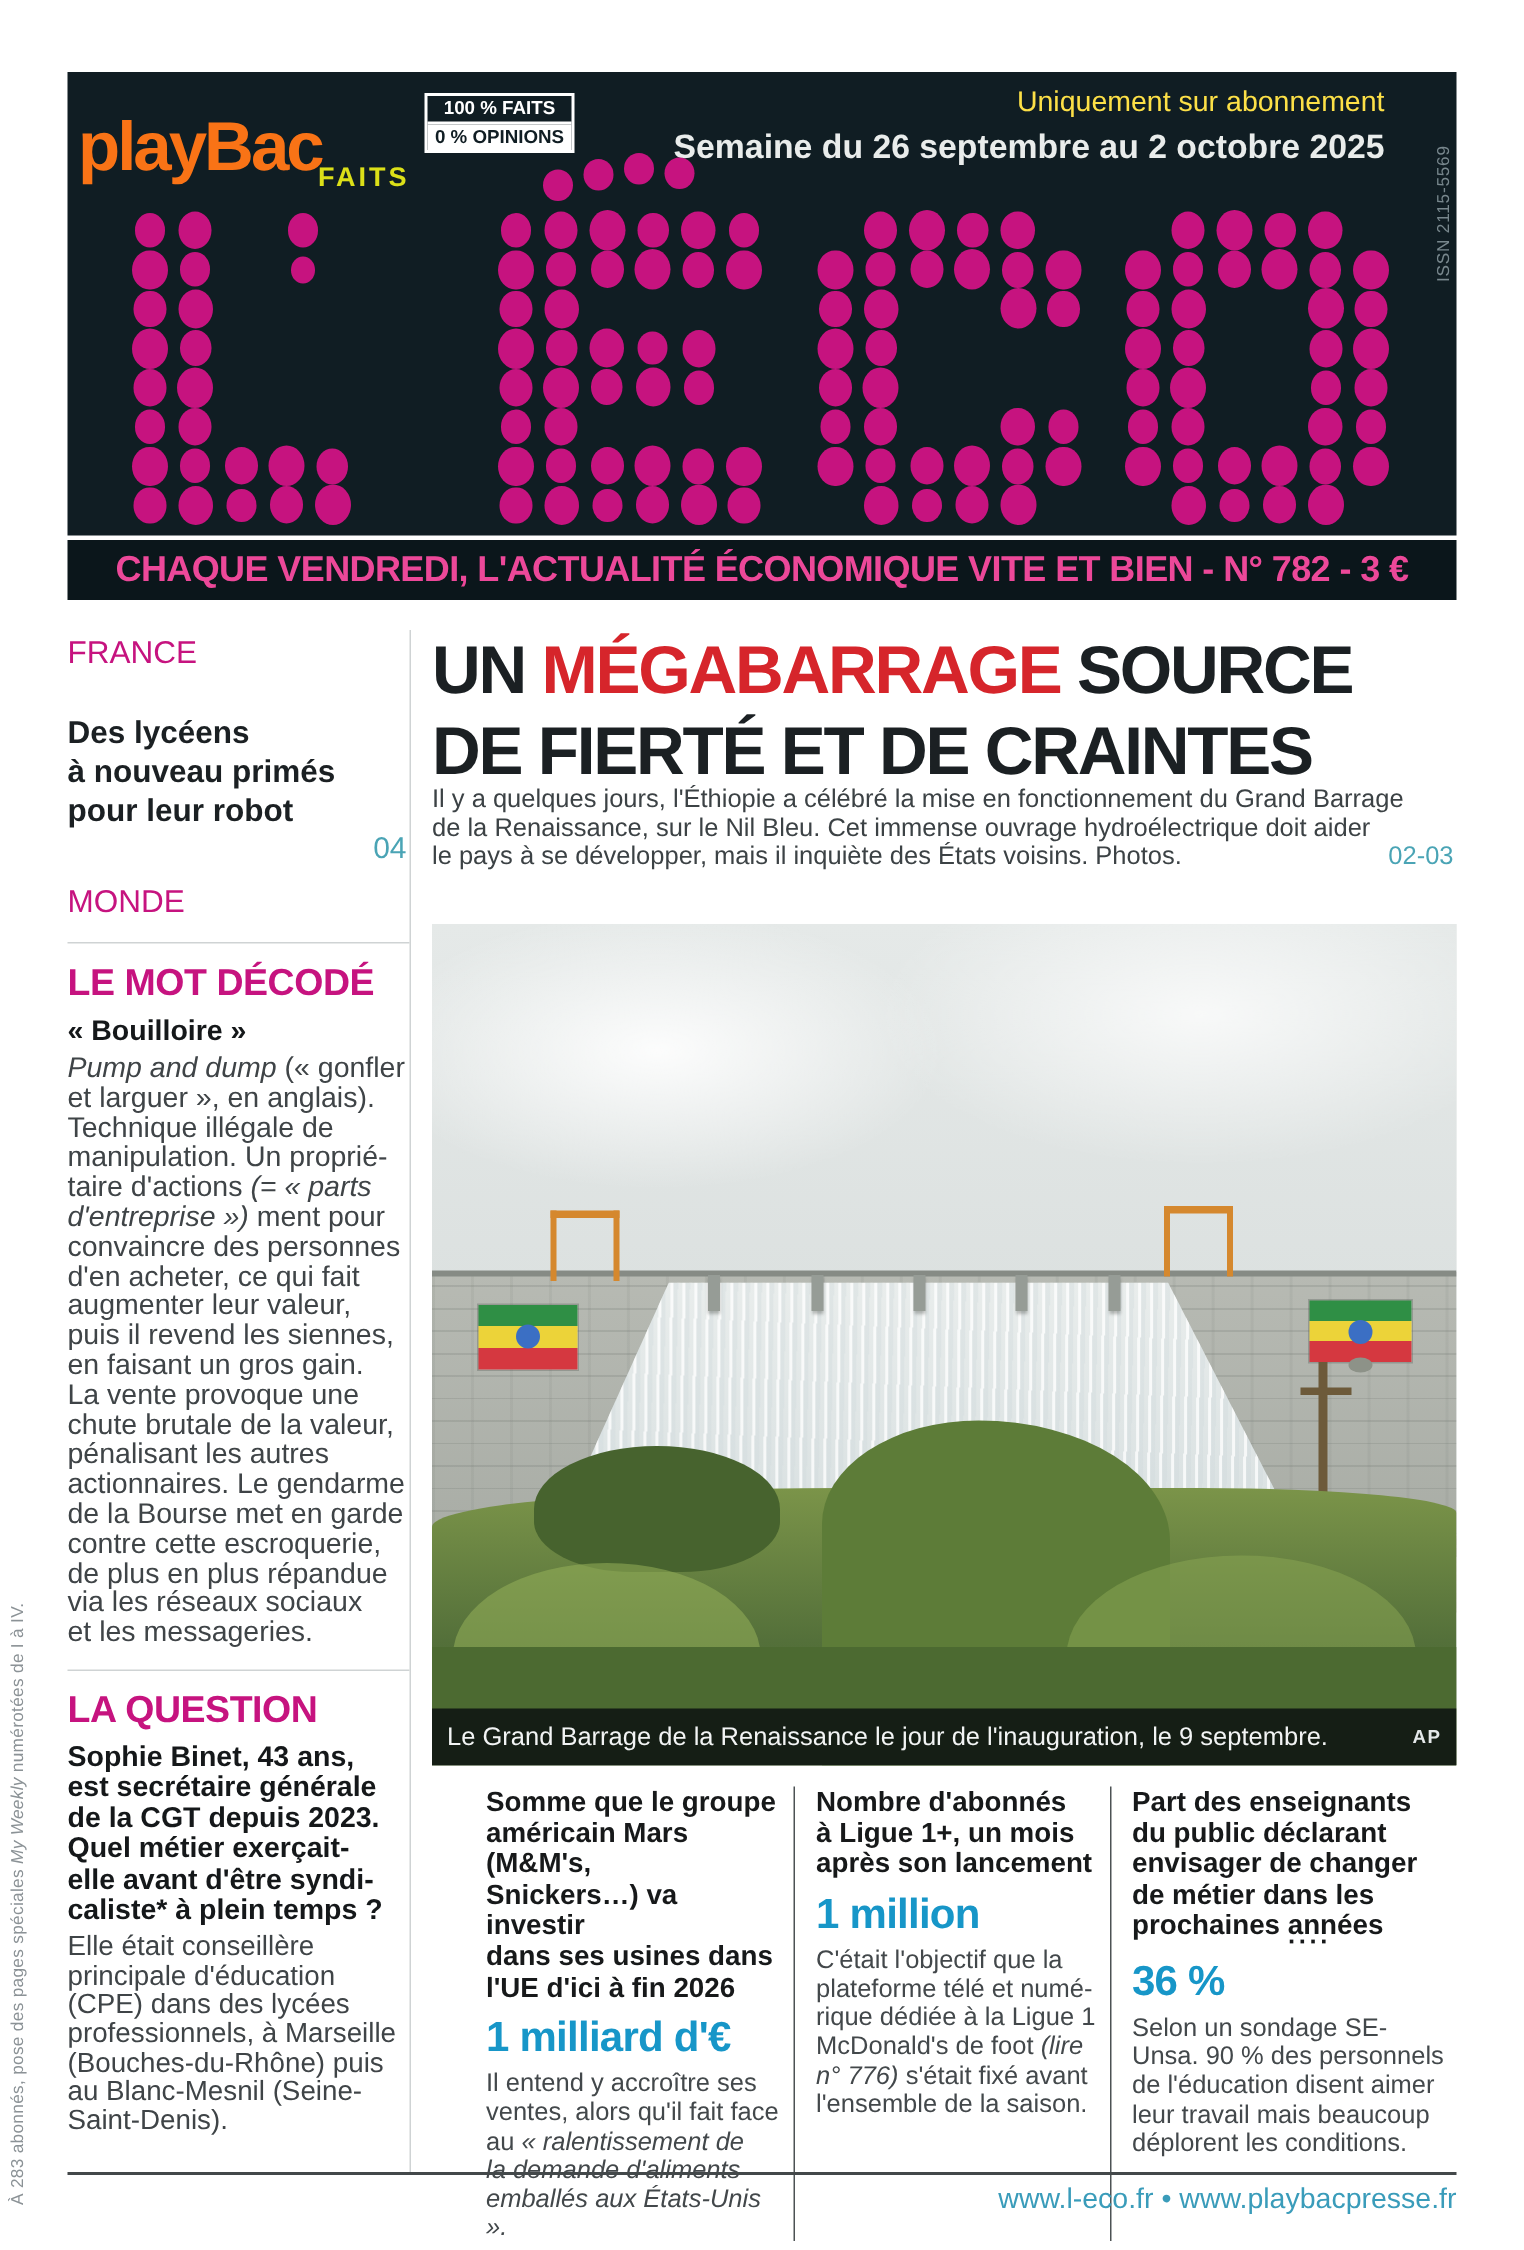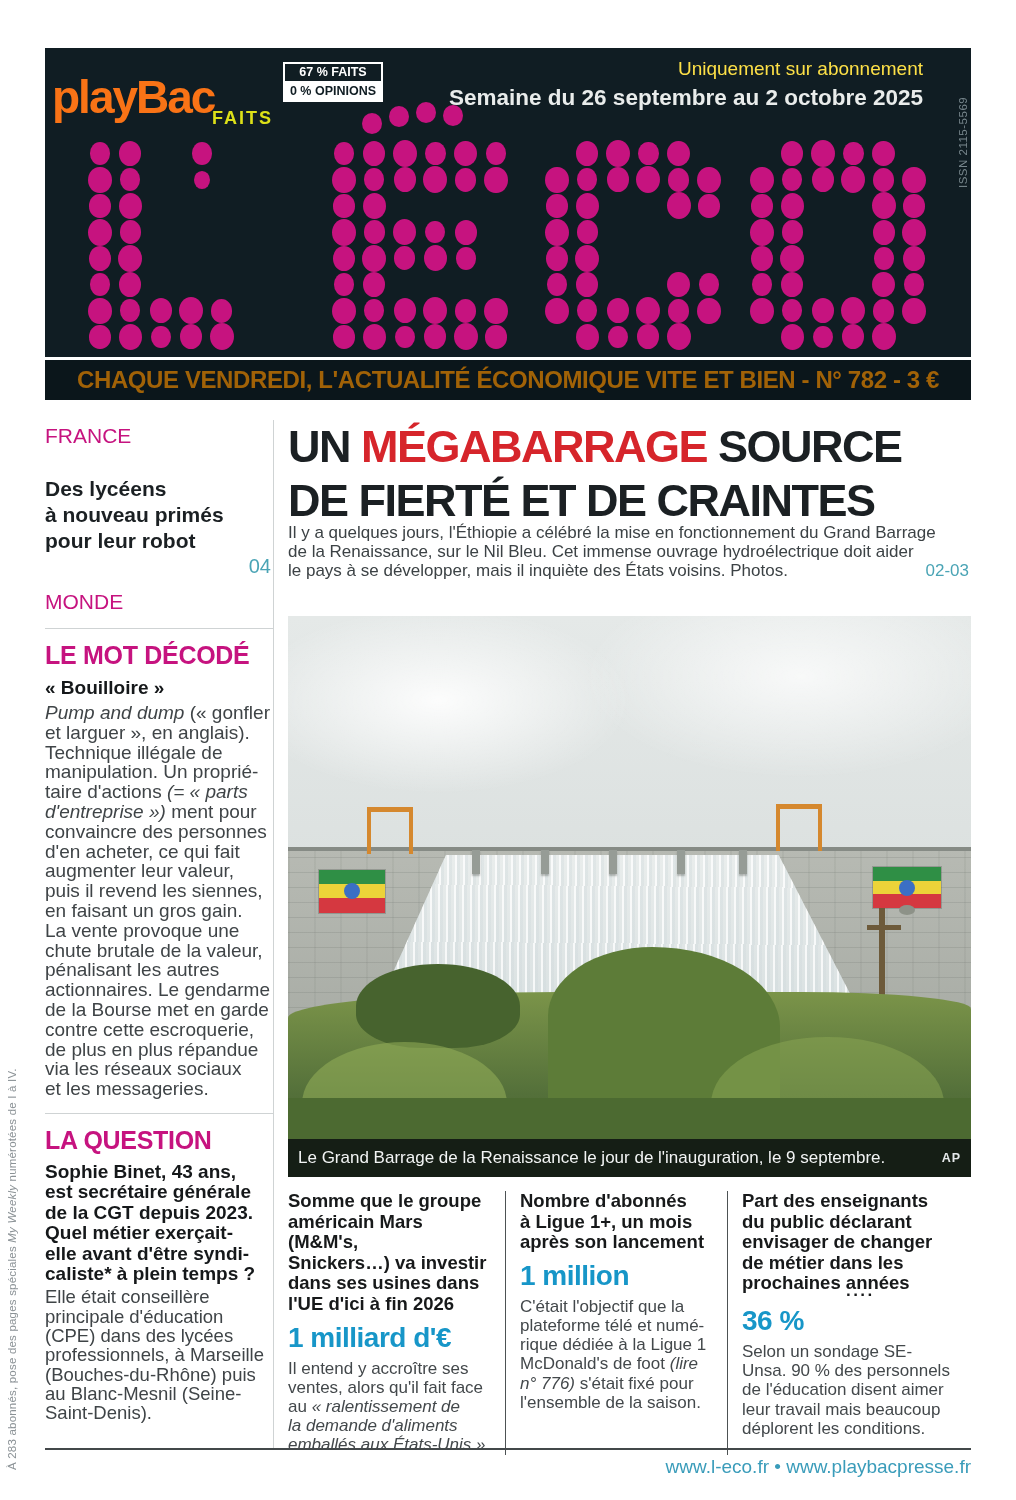--- a/index.html
+++ b/index.html
@@ -19,21 +19,21 @@
   .subscription-note{position:absolute;right:48px;top:10px;font-size:19px;color:#fde047;}
   .week-line{position:absolute;right:48px;top:37px;font-size:22.5px;font-weight:bold;color:#e9eceb;}
   .issn{position:absolute;right:2px;top:10px;height:130px;color:#78878d;font-size:11.5px;
         writing-mode:vertical-rl;transform:rotate(180deg);letter-spacing:.5px;}
   .dot-logo{position:absolute;left:43px;top:92px;width:845px;height:212px;}
   .dot{position:absolute;border-radius:50%;}
 
   
   .tagline-bar{position:absolute;left:45px;top:360px;width:926px;height:40px;background:#0b161b;
                display:flex;align-items:center;justify-content:center;}
-  .tagline-bar span{color:#a16207;font-weight:bold;font-size:24px;letter-spacing:-.4px;white-space:nowrap;}
+  .tagline-bar span{color:#ec4899;font-weight:bold;font-size:24px;letter-spacing:-.4px;white-space:nowrap;}
 
   
   .sidebar{position:absolute;left:45px;top:420px;width:228px;}
   .kicker{color:#c6137f;font-weight:normal;font-size:21px;margin:4px 0 2px 0;}
   .teaser{position:relative;font-size:21px;line-height:26px;font-weight:bold;color:#1b2023;white-space:pre-line;}
   .pagenum{position:absolute;right:2px;bottom:1px;color:#4aa4b5;font-weight:normal;font-size:20px;}
   .side-rule{border:none;border-top:1px solid #cfd3d4;margin:14px 0 12px 0;}
   .side-title{color:#c6137f;font-weight:bold;font-size:25px;letter-spacing:-.3px;margin:0 0 7px 0;}
   .word-title{font-weight:bold;font-size:19px;margin:0 0 4px 0;color:#15181a;}
   .side-body{font-size:19px;line-height:19.8px;color:#3f4447;white-space:pre-line;}
@@ -92,21 +92,21 @@
   .ph-grass-front{left:0;bottom:0;width:100%;height:14%;background:#4c6a31;}
   .ph-caption{left:0;bottom:0;width:100%;height:38px;background:rgba(10,14,16,.82);
     display:flex;align-items:center;padding:0 10px;box-sizing:border-box;z-index:5;}
   .ph-caption .cap{color:#f2f4f4;font-size:17px;white-space:nowrap;}
   .ph-caption .credit{margin-left:auto;color:#e4e8e9;font-size:12.5px;font-weight:bold;letter-spacing:1px;}
 
   
   .stats{position:absolute;left:288px;top:1191px;width:683px;display:flex;}
   .stat{box-sizing:border-box;padding-right:8px;}
   .stat + .stat{border-left:1px solid #4d5254;padding-left:14px;}
-  .stat-1{width:217px;} .stat-2{width:222px;} .stat-3{width:244px;}
+  .stat-1{width:217px;margin-left:36px;} .stat-2{width:222px;} .stat-3{width:244px;}
   .stat-lead{font-weight:bold;font-size:18.5px;line-height:20.6px;color:#17191a;white-space:pre-line;}
   .stat-marker{font-size:17px;line-height:6px;letter-spacing:1.5px;color:#17191a;margin:-2px 0 0 104px;font-weight:bold;}
   .stat-value{color:#1796c8;font-weight:bold;font-size:28px;margin:7px 0 5px 0;letter-spacing:-.5px;}
   .stat-body{font-size:17px;line-height:19.2px;color:#43484b;white-space:pre-line;}
   em{font-style:italic;}
 
   
   .footer-rule{position:absolute;left:45px;top:1448px;width:926px;height:2px;background:#43484a;}
   .footer-urls{position:absolute;right:45px;top:1456px;font-size:19px;color:#3a9cba;}
 
@@ -118,21 +118,21 @@
 <body>
 
 <div class="page">
 
   <div class="spine-note"><span>À 283 abonnés, pose des pages spéciales </span><em>My Weekly</em><span> numérotées de I à IV.</span></div>
 
   <header class="masthead">
     <div class="publisher">playBac</div>
     <div class="publisher-sub">FAITS</div>
     <div class="facts-badge">
-      <div class="row1">67 % FAITS</div>
+      <div class="row1">100 % FAITS</div>
       <div class="row2">0 % OPINIONS</div>
     </div>
     <div class="subscription-note">Uniquement sur abonnement</div>
     <div class="week-line">Semaine du 26 septembre au 2 octobre 2025</div>
     <div class="issn">ISSN 2115-5569</div>
     <div class="dot-logo" id="dotLogo" title="L'ÉCO">
         <div class="dot" style="left: 1.92px; top: 2.16px; width: 20.16px; height: 22.68px; background: rgb(198, 19, 127);"></div>
         <div class="dot" style="left: 31.36px; top: 1.08px; width: 22.08px; height: 24.84px; background: rgb(198, 19, 127);"></div>
         <div class="dot" style="left: 0.48px; top: 26.74px; width: 23.04px; height: 25.92px; background: rgb(198, 19, 127);"></div>
         <div class="dot" style="left: 32.32px; top: 28.36px; width: 20.16px; height: 22.68px; background: rgb(198, 19, 127);"></div>
@@ -390,21 +390,21 @@
     </div>
     <div class="stat stat-2">
       <div class="stat-lead">Nombre d'abonnés
 à Ligue 1+, un mois
 après son lancement</div>
       <div class="stat-value">1 million</div>
       <div class="stat-body"><span>C'était l'objectif que la
 plateforme télé et numé-
 rique dédiée à la Ligue 1
 McDonald's de foot </span><em>(lire
-n° 776)</em><span> s'était fixé pour
+n° 776)</em><span> s'était fixé avant
 l'ensemble de la saison.</span></div>
     </div>
     <div class="stat stat-3">
       <div class="stat-lead">Part des enseignants
 du public déclarant
 envisager de changer
 de métier dans les
 prochaines années</div>
       <div class="stat-marker">····</div>
       <div class="stat-value">36 %</div>

